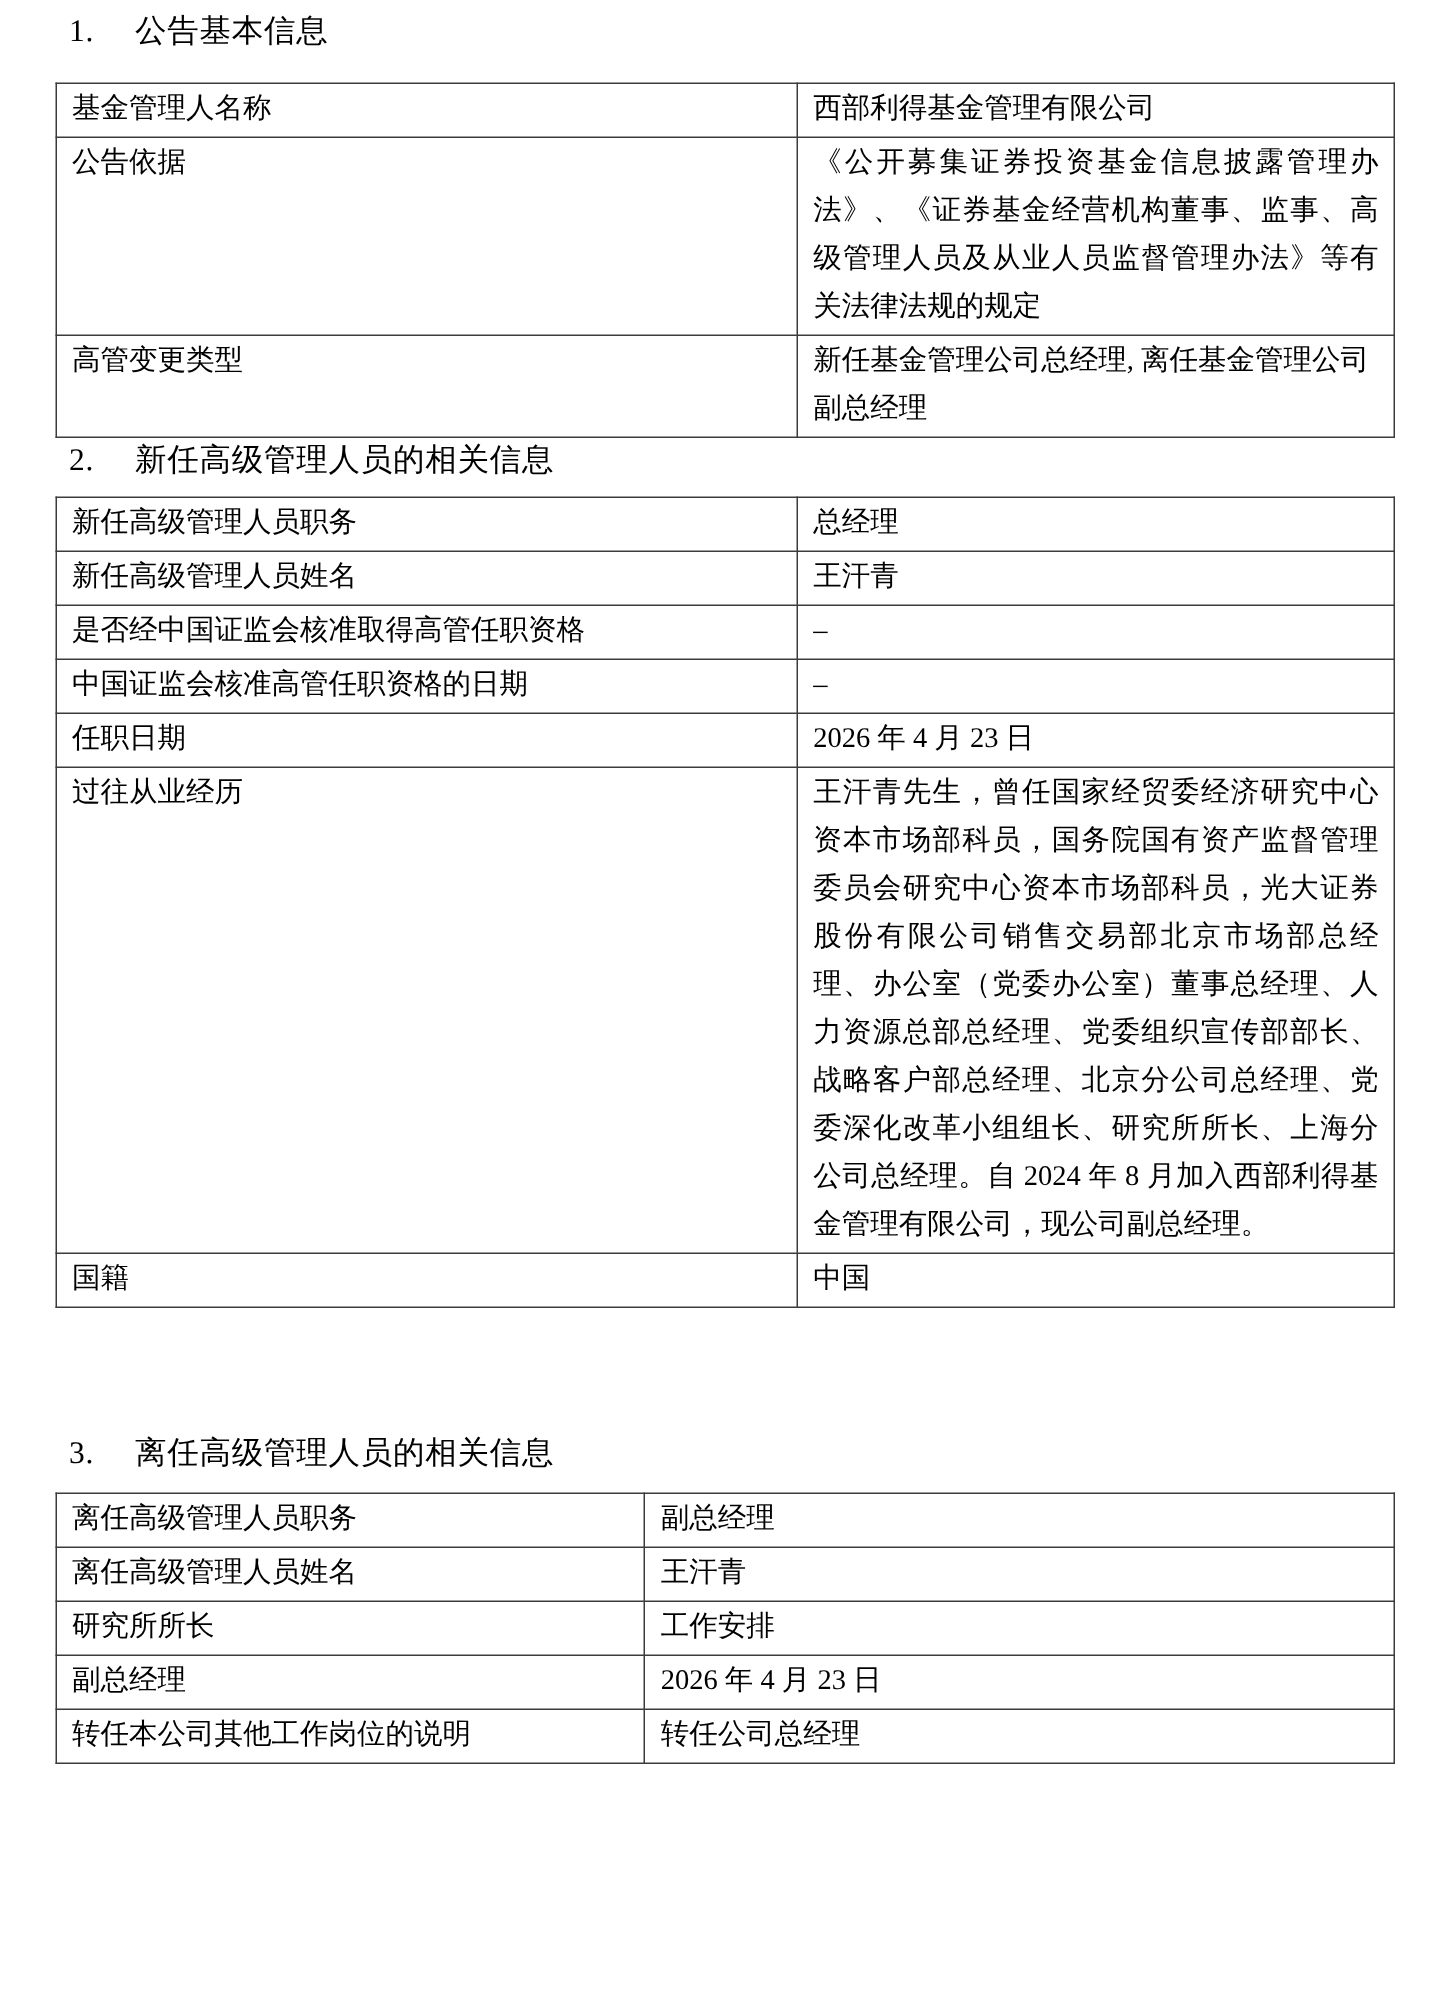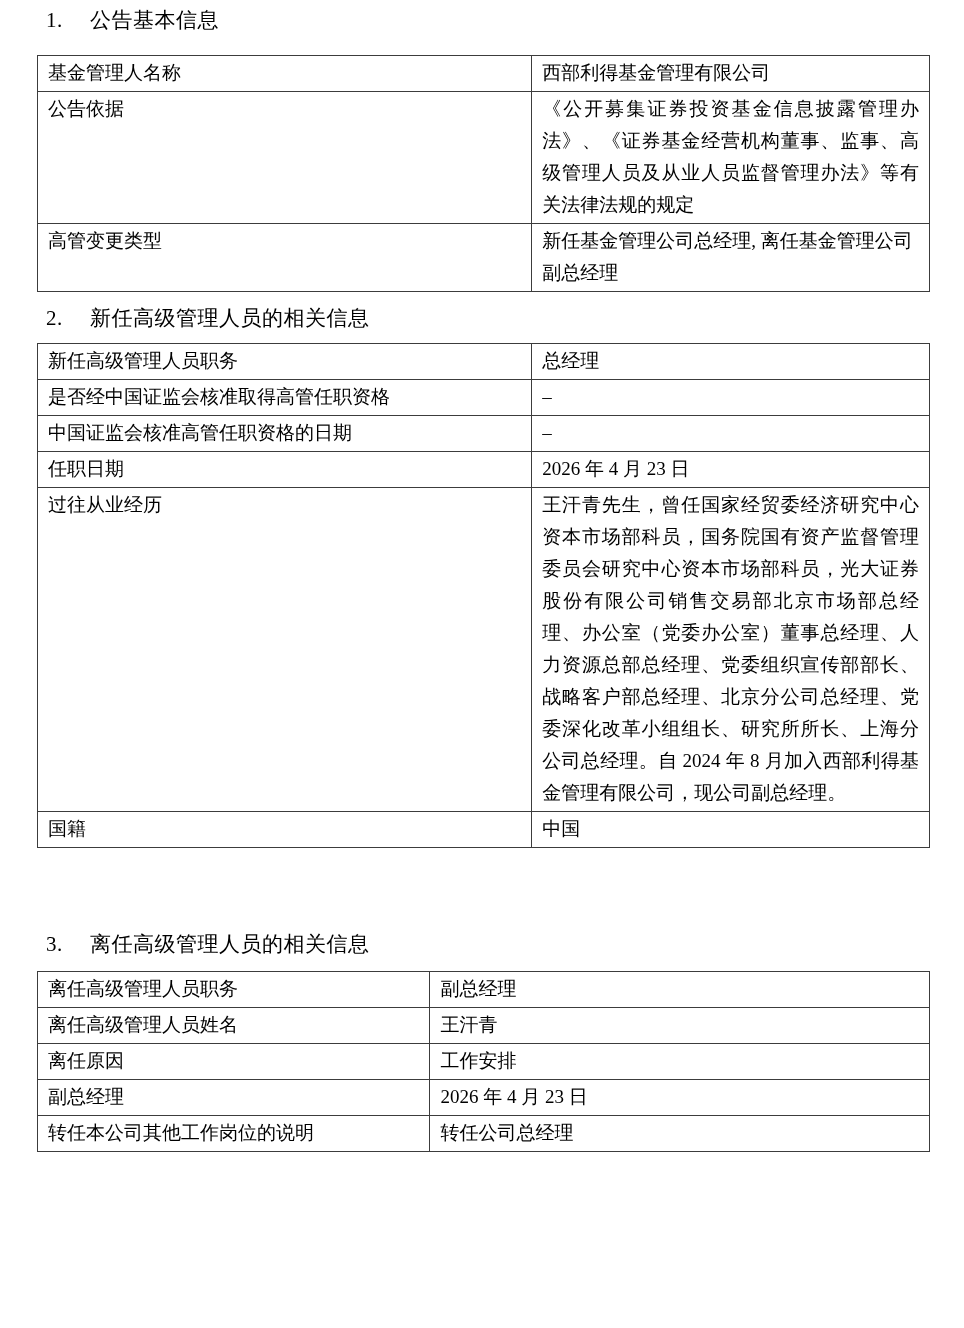--- a/index.html
+++ b/index.html
@@ -40,21 +40,21 @@
     line-height: 32px;
     padding: 1px 10px 2px 10px;
     word-break: break-all;
   }
   .info-table td.value-cell.justify {
     text-align: justify;
     text-justify: inter-ideograph;
   }
   
   #section-1 .section-heading { margin-bottom: 21px; }
-  #section-1 .info-table      { margin-bottom: 12px; }
+  #section-1 .info-table      { margin-bottom: 0; }
   #section-2 .section-heading { margin-bottom: 11px; }
   #section-3 .section-heading { margin-top: 82px; margin-bottom: 13px; }
   
   .col-wide  { width: 55.4%; }
   .col-rest  { width: 44.6%; }
   .col-mid   { width: 44.0%; }
   .col-rest2 { width: 56.0%; }
 </style>
 </head>
 <body>
@@ -95,20 +95,24 @@
       <colgroup>
           <col class="col-wide">
           <col class="col-rest">
         </colgroup>
       <tbody>
         <tr>
           <td class="label-cell">新任高级管理人员职务</td>
           <td class="value-cell">总经理</td>
         </tr>
         <tr>
+          <td class="label-cell">新任高级管理人员姓名</td>
+          <td class="value-cell">王汗青</td>
+        </tr>
+        <tr>
           <td class="label-cell">是否经中国证监会核准取得高管任职资格</td>
           <td class="value-cell">–</td>
         </tr>
         <tr>
           <td class="label-cell">中国证监会核准高管任职资格的日期</td>
           <td class="value-cell">–</td>
         </tr>
         <tr>
           <td class="label-cell">任职日期</td>
           <td class="value-cell">2026 年 4 月 23 日</td>
@@ -137,21 +141,21 @@
       <tbody>
         <tr>
           <td class="label-cell">离任高级管理人员职务</td>
           <td class="value-cell">副总经理</td>
         </tr>
         <tr>
           <td class="label-cell">离任高级管理人员姓名</td>
           <td class="value-cell">王汗青</td>
         </tr>
         <tr>
-          <td class="label-cell">离任原因</td>
+          <td class="label-cell">研究所所长</td>
           <td class="value-cell">工作安排</td>
         </tr>
         <tr>
           <td class="label-cell">副总经理</td>
           <td class="value-cell">2026 年 4 月 23 日</td>
         </tr>
         <tr>
           <td class="label-cell">转任本公司其他工作岗位的说明</td>
           <td class="value-cell">转任公司总经理</td>
         </tr>

